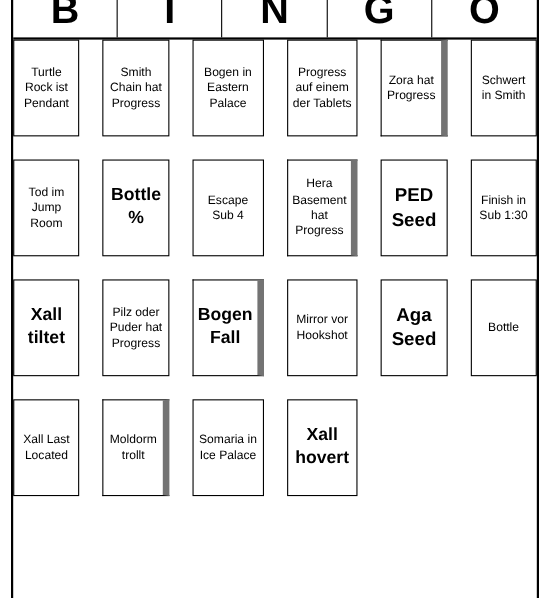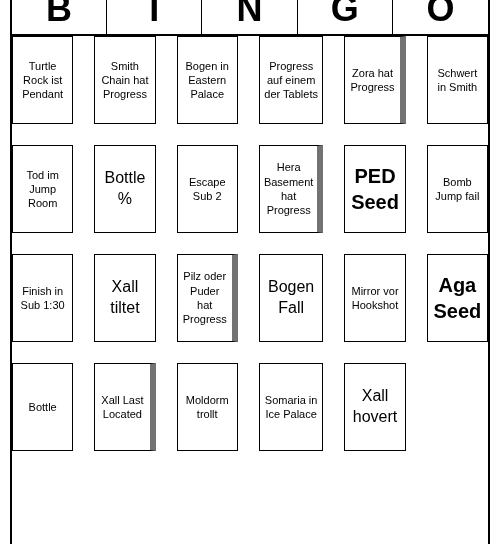--- a/index.html
+++ b/index.html
@@ -61,27 +61,27 @@
       min-height: 88px;
       font-size: 11px;
       line-height: 1.3;
     }
 
     .bingo-cell:nth-child(5n) {
       border-right: 6px solid #737373;
     }
 
     .bingo-cell.large-text {
-      font-size: 20px;
+      font-size: 17px;
       font-weight: bold;
     }
 
     .bingo-cell.medium-text {
       font-size: 16px;
-      font-weight: normal;
+      font-weight: bold;
     }
   </style>
 </head>
 <body>
 
 <div class="bingo-container">
   <div class="bingo-header">
   <div class="bingo-header-cell">B</div>
       <div class="bingo-header-cell">I</div>
       <div class="bingo-header-cell">N</div>
@@ -90,24 +90,23 @@
     </div>
   <div class="bingo-grid">
   <div class="bingo-cell">Turtle Rock ist Pendant</div>
       <div class="bingo-cell">Smith Chain hat Progress</div>
       <div class="bingo-cell">Bogen in Eastern Palace</div>
       <div class="bingo-cell">Progress auf einem der Tablets</div>
       <div class="bingo-cell">Zora hat Progress</div>
       <div class="bingo-cell">Schwert in Smith</div>
       <div class="bingo-cell">Tod im Jump Room</div>
       <div class="bingo-cell medium-text">Bottle %</div>
-      <div class="bingo-cell">Escape Sub 2</div>
+      <div class="bingo-cell">Escape Sub 4</div>
       <div class="bingo-cell">Hera Basement hat Progress</div>
       <div class="bingo-cell large-text">PED Seed</div>
-      <div class="bingo-cell">Bomb Jump fail</div>
       <div class="bingo-cell">Finish in Sub 1:30</div>
       <div class="bingo-cell medium-text">Xall tiltet</div>
       <div class="bingo-cell">Pilz oder Puder hat Progress</div>
       <div class="bingo-cell medium-text">Bogen Fall</div>
       <div class="bingo-cell">Mirror vor Hookshot</div>
       <div class="bingo-cell large-text">Aga Seed</div>
       <div class="bingo-cell">Bottle</div>
       <div class="bingo-cell">Xall Last Located</div>
       <div class="bingo-cell">Moldorm trollt</div>
       <div class="bingo-cell">Somaria in Ice Palace</div>

